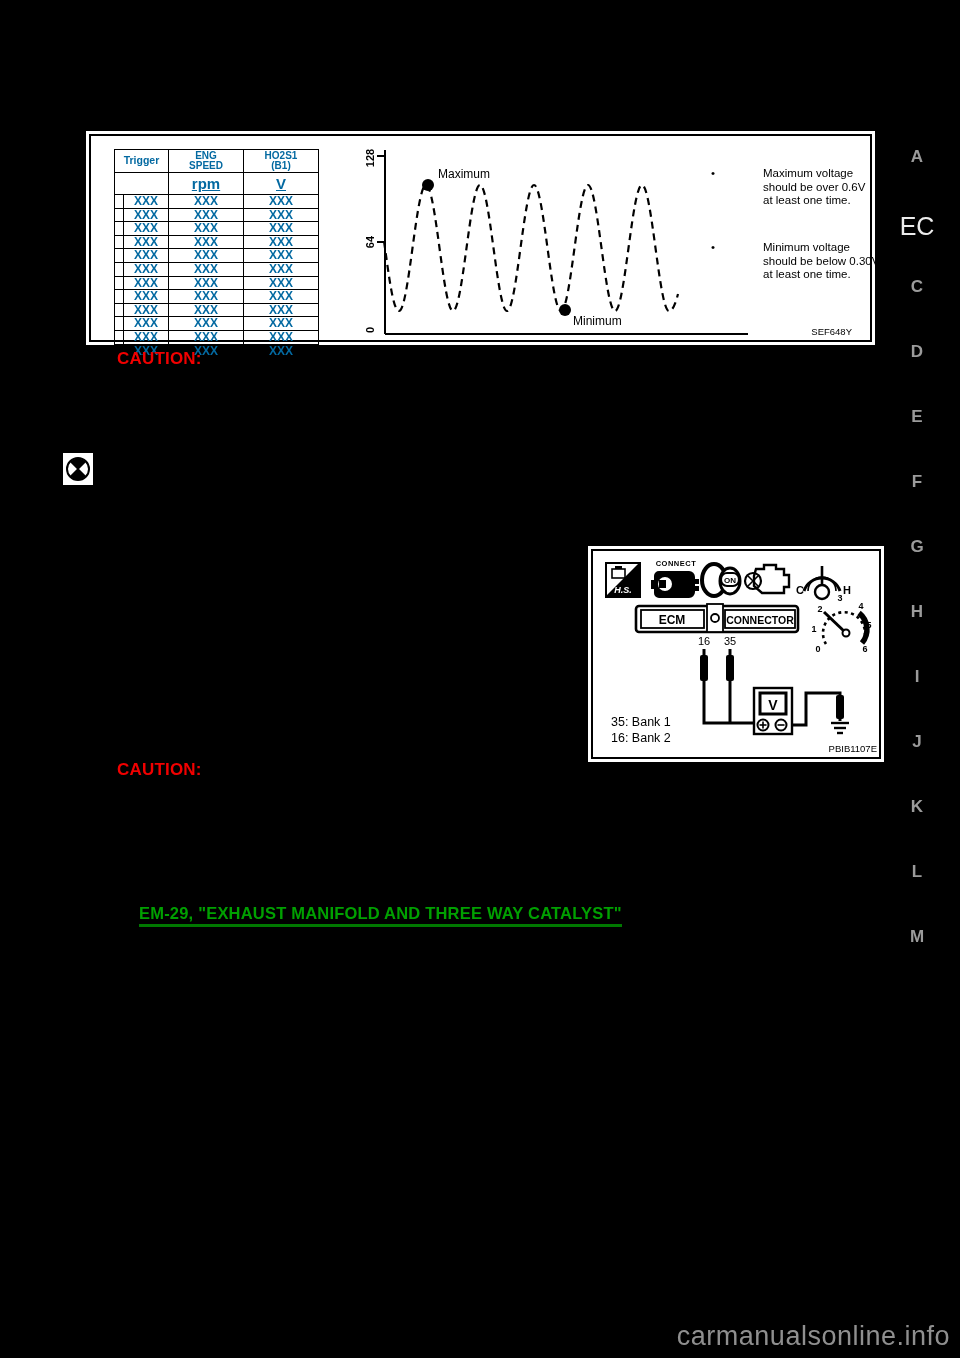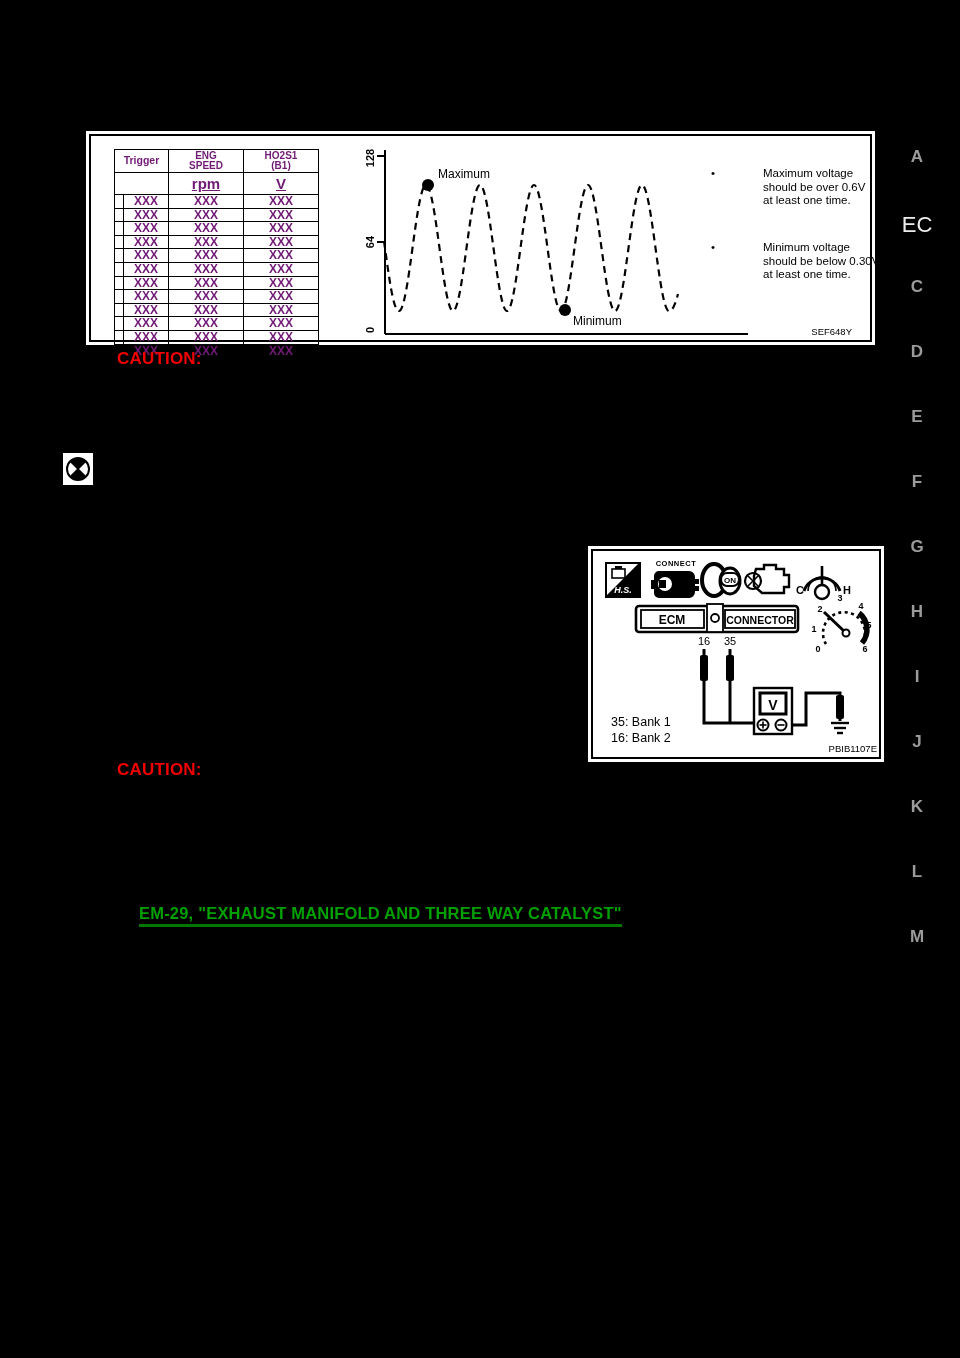--- a/index.html
+++ b/index.html
@@ -3,21 +3,21 @@
 <meta charset="utf-8">
 <style>
   html,body{margin:0;padding:0;background:#000;}
   #stage{position:relative;width:960px;height:1358px;background:#000;overflow:hidden;
          font-family:"Liberation Sans",sans-serif;}
   .figure{position:absolute;background:#fff;padding:3px;box-sizing:border-box;}
   .figure-inner{position:relative;width:100%;height:100%;border:2px solid #000;
                 background:#fff;box-sizing:border-box;}
   
   #trigger-table{position:absolute;left:23px;top:13px;border-collapse:collapse;
-                 table-layout:fixed;font-weight:bold;color:#701a75;}
+                 table-layout:fixed;font-weight:bold;color:#0369a1;}
   #trigger-table td{border:1.4px solid #000;text-align:center;vertical-align:middle;
                     padding:0;line-height:1.05;}
   #trigger-table td.trig{font-size:10.5px;height:22px;}
   #trigger-table tr.h2 td{height:21px;}
   #trigger-table td.hdr{font-size:10px;white-space:pre-line;}
   #trigger-table td.unit{font-size:15px;height:10px;text-decoration:underline;}
   #trigger-table tbody td{font-size:12px;height:11px;}
   
   .note{position:absolute;width:170px;color:#000;font-size:11.5px;line-height:13.5px;
         display:flex;}
@@ -27,21 +27,21 @@
   
   .caution{position:absolute;left:117px;color:#f10000;font-size:17px;font-weight:bold;
            letter-spacing:.2px;}
   #ref-link{position:absolute;left:139px;top:904px;color:#00a000;font-size:16.5px;
             font-weight:bold;letter-spacing:.2px;text-decoration:none;
             border-bottom:3px solid #007800;padding-bottom:1px;cursor:pointer;}
   
   #side-tabs{position:absolute;left:898px;top:147px;width:38px;height:800px;}
   .side-tab{position:absolute;width:38px;text-align:center;color:#9b9b9b;
             font-size:17px;font-weight:bold;}
-  .side-tab.active{color:#ececec;font-weight:400;font-size:22px;}
+  .side-tab.active{color:#ececec;font-weight:400;font-size:25px;}
   
   #tool-icon{position:absolute;left:63px;top:453px;width:30px;height:32px;background:#fff;}
   #watermark{position:absolute;right:10px;top:1321px;color:#8f8f8f;font-size:27px;
              letter-spacing:.5px;}
   svg text{font-family:"Liberation Sans",sans-serif;}
 </style>
 </head>
 <body>
 
 <div id="stage">
@@ -317,13 +317,14 @@
       <div class="side-tab" style="top: 325px;">F</div>
       <div class="side-tab" style="top: 390px;">G</div>
       <div class="side-tab" style="top: 455px;">H</div>
       <div class="side-tab" style="top: 520px;">I</div>
       <div class="side-tab" style="top: 585px;">J</div>
       <div class="side-tab" style="top: 650px;">K</div>
       <div class="side-tab" style="top: 715px;">L</div>
       <div class="side-tab" style="top: 780px;">M</div>
     </div>
 
+  <div id="watermark">carmanualsonline.info</div>
 </div>
 
 </body></html>

